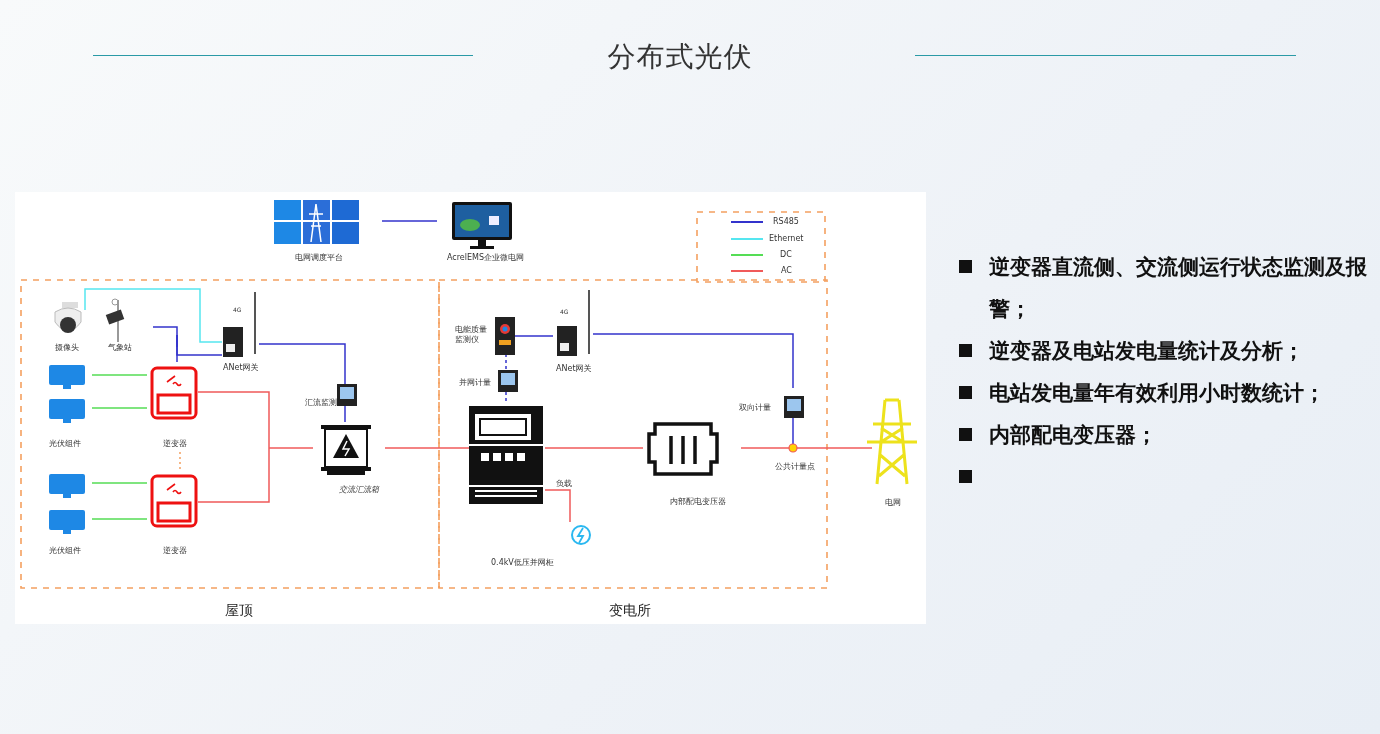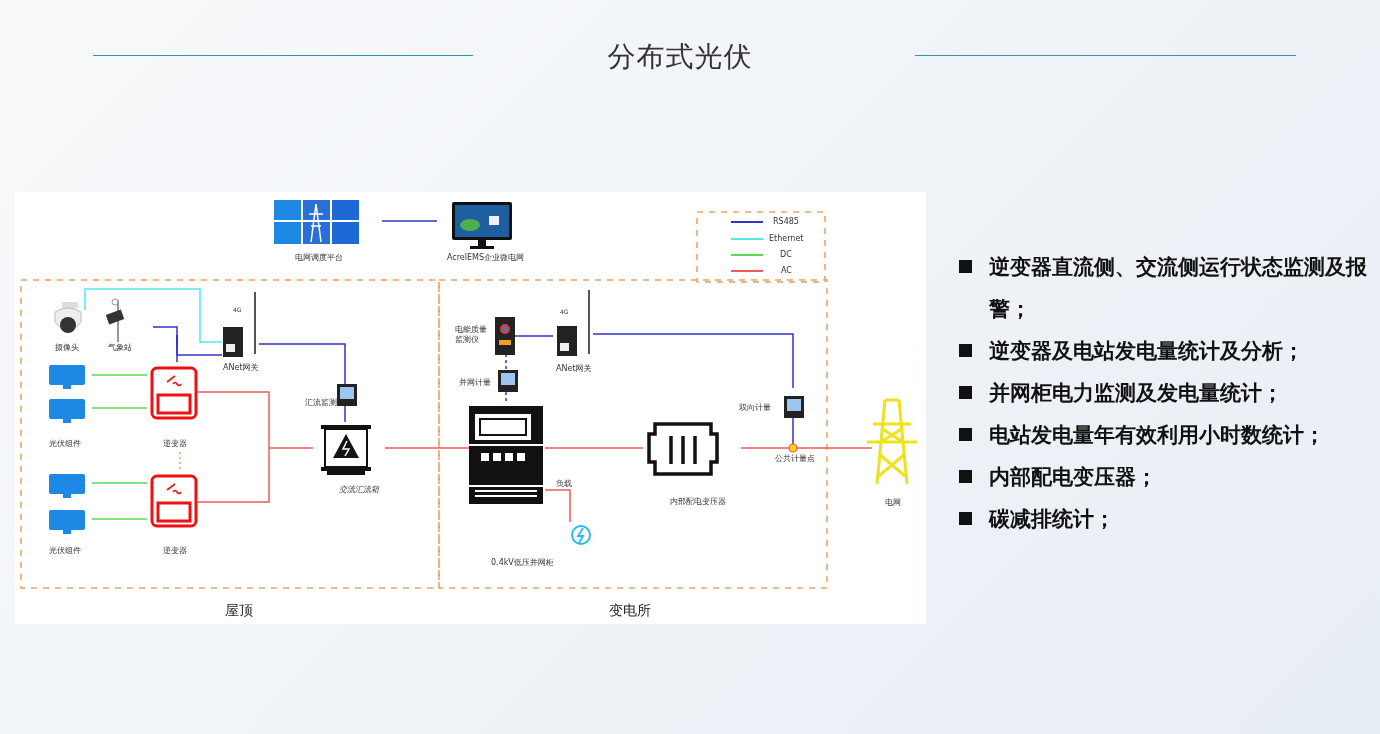--- a/index.html
+++ b/index.html
@@ -236,28 +236,26 @@
     <span>电能质量</span><br>
     <span>监测仪</span>
   </div>
   <div class="lbl" style="left:444px;top:185px;">并网计量</div>
   <div class="lbl" style="left:545px;top:116px;font-size:6px;">4G</div>
   <div class="lbl" style="left:541px;top:171px;">ANet网关</div>
   <div class="lbl" style="left:541px;top:286px;">负载</div>
   <div class="lbl" style="left:476px;top:354px;margin-top:11px;">0.4kV低压并网柜</div>
   <div class="lbl" style="left:655px;top:304px;">内部配电变压器</div>
   <div class="lbl" style="left:724px;top:210px;">双向计量</div>
-  <div class="lbl" style="left:760px;top:261px;">公共计量点</div>
+  <div class="lbl" style="left:760px;top:269px;">公共计量点</div>
   <div class="lbl" style="left:870px;top:305px;">电网</div>
 
   <div class="zone-lbl" style="left:210px;top:410px;">屋顶</div>
   <div class="zone-lbl" style="left:594px;top:410px;">变电所</div>
 </div>
 
 <div class="features">
   <div class="feat"><span class="bullet"></span><span>逆变器直流侧、交流侧运行状态监测及报警；</span></div>
   <div class="feat"><span class="bullet"></span><span>逆变器及电站发电量统计及分析；</span></div>
-  <div class="feat"><span class="bullet"></span><span>并网柜电力监测及发电量统计；</span></div>
   <div class="feat"><span class="bullet"></span><span>电站发电量年有效利用小时数统计；</span></div>
   <div class="feat"><span class="bullet"></span><span>内部配电变压器；</span></div>
   <div class="feat"><span class="bullet"></span></div>
-  <div class="feat"><span class="bullet"></span><span>碳减排统计；</span></div>
 </div>
 
 </body></html>

